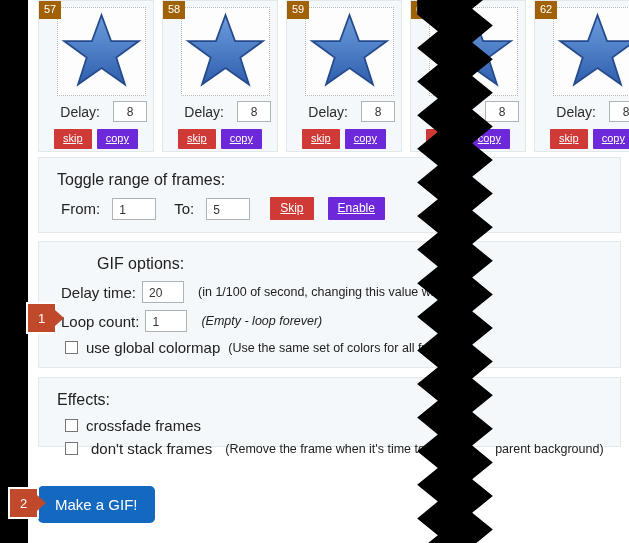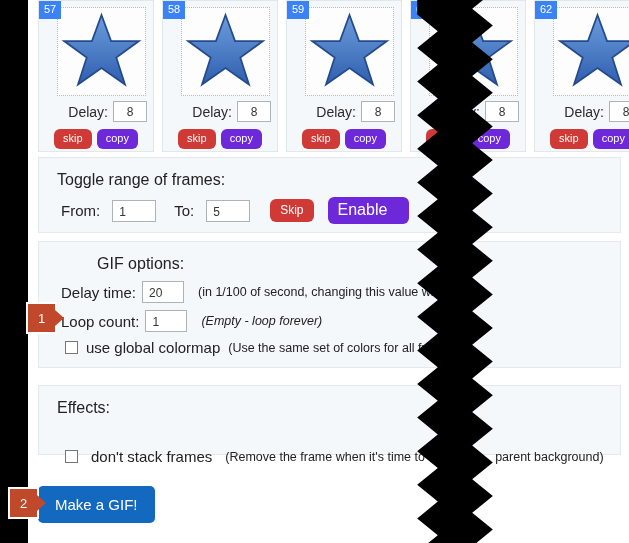--- a/index.html
+++ b/index.html
@@ -29,21 +29,21 @@
   .frame-card {
     position: relative;
     width: 116px; height: 152px;
     background: #f4f8fa;
     border: 1px solid #e2e8ea;
     box-sizing: border-box;
     flex: 0 0 116px;
   }
   .frame-badge {
     position: absolute; left: 0; top: 0;
-    background: #3b82f6;
+    background: #a16207;
     color: #ffffff;
     font-size: 11px;
     line-height: 15px;
     padding: 1px 5px 2px 5px;
     font-family: "Liberation Sans", sans-serif;
     z-index: 4;
   }
   .thumb-box {
     position: absolute;
     left: 18px; top: 6px;
@@ -51,60 +51,61 @@
     background: #fdfdfd;
     border: 1px dotted #b9b9b9;
     box-sizing: border-box;
   }
   .thumb-box svg { display: block; width: 100%; height: 100%; }
   .delay-row {
     position: absolute;
     left: 0; right: 6px; top: 100px;
     display: flex; align-items: center;
     justify-content: flex-end;
-    gap: 5px;
+    gap: 13px;
   }
   .delay-label { font-size: 14px; color: #2b2b2b; }
   .delay-input {
     width: 34px; height: 21px;
     border: 1px solid #aeb4b8;
     background: #ffffff;
     font-size: 12px;
     text-align: center;
     line-height: 21px;
     box-sizing: border-box;
     color: #333;
   }
   .btn-row {
     position: absolute;
     left: 0; right: 0; top: 128px;
     display: flex; justify-content: center; gap: 5px;
   }
   .btn {
-    border: none; border-radius: 6px;
+    border: none; border-radius: 1px;
     color: #ffffff; font-size: 11px;
     font-family: "Liberation Sans", sans-serif;
     padding: 4px 9px 5px 9px;
     line-height: 1;
     cursor: pointer;
+    text-decoration: underline;
   }
   .btn-red { background: #cf3a36; }
   .btn-blue { background: #6d28d9; }
 
   
   .panel {
     position: absolute;
     left: 38px; width: 583px;
     background: #f4f8fa;
     border: 1px solid #e4eaec;
     box-sizing: border-box;
   }
   #panel-toggle  { top: 157px; height: 76px; }
   #panel-gif     { top: 241px; height: 127px; }
-  #panel-effects { top: 385px; height: 70px; }
+  #panel-effects { top: 377px; height: 70px; }
 
   .panel-title {
     position: absolute; left: 18px;
     font-size: 16px; color: #222;
   }
   .row {
     position: absolute;
     display: flex; align-items: center;
     font-size: 15px; color: #222;
     white-space: nowrap;
@@ -326,21 +327,21 @@
   </div>
 
   <div class="panel" id="panel-toggle">
     <div class="panel-title" style="top:13px;">Toggle range of frames:</div>
     <div class="row" style="left:22px; top:39px; gap:12px;">
       <span>From:</span>
       <span class="txt-input w-small">1</span>
       <span style="margin-left:6px;">To:</span>
       <span class="txt-input w-small">5</span>
       <button class="btn btn-red" style="margin-left:8px; font-size:12px; padding:5px 10px 6px 10px;">Skip</button>
-      <button class="btn btn-blue" style="margin-left:2px; font-size:16px; padding:5px 22px 6px 10px;">Enable</button>
+      <button class="btn btn-blue" style="margin-left:2px; font-size:12px; padding:5px 10px 6px 10px;">Enable</button>
     </div>
   </div>
 
   <div class="panel" id="panel-gif">
     <div class="panel-title" style="top:13px;margin-left:40px;">GIF options:</div>
 
     <div class="row" style="left:22px; top:39px; gap:6px;">
       <span>Delay time:</span>
       <span class="txt-input w-med">20</span>
       <span class="hint" style="margin-left:8px;">(in 1/100 of second, changing this value will</span>
@@ -355,20 +356,24 @@
     <div class="row" style="left:26px; top:97px; gap:8px;">
       <span class="chk"></span>
       <span>use global colormap</span>
       <span class="hint">(Use the same set of colors for all fra</span>
     </div>
   </div>
 
   <div class="panel" id="panel-effects">
     <div class="panel-title" style="top:13px;">Effects:</div>
 
+    <div class="row" style="left:26px; top:39px; gap:8px;">
+      <span class="chk"></span>
+      <span>crossfade frames</span>
+    </div>
 
     <div class="row" style="left:26px; top:62px; gap:13px;">
       <span class="chk"></span>
       <span>don't stack frames</span>
       <span class="hint">(Remove the frame when it's time to di</span>
       <span class="hint" style="margin-left:44px;">parent background)</span>
     </div>
   </div>
 
   <button id="make-gif">Make a GIF!</button>

